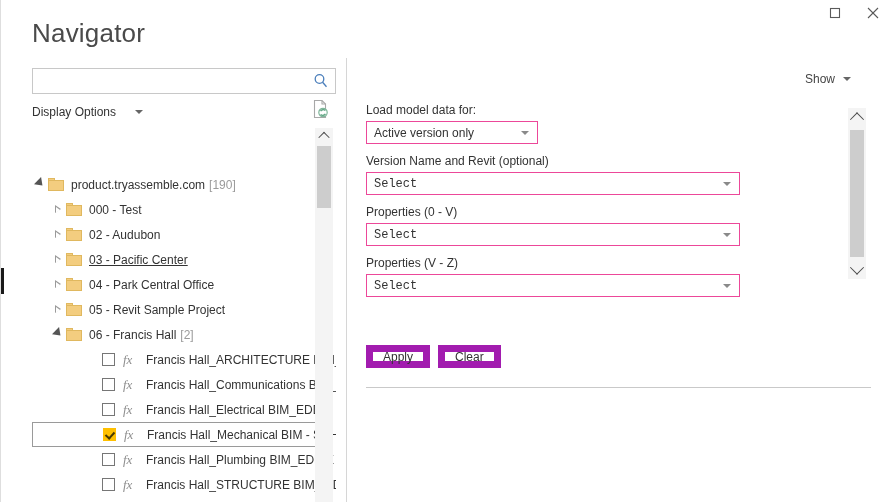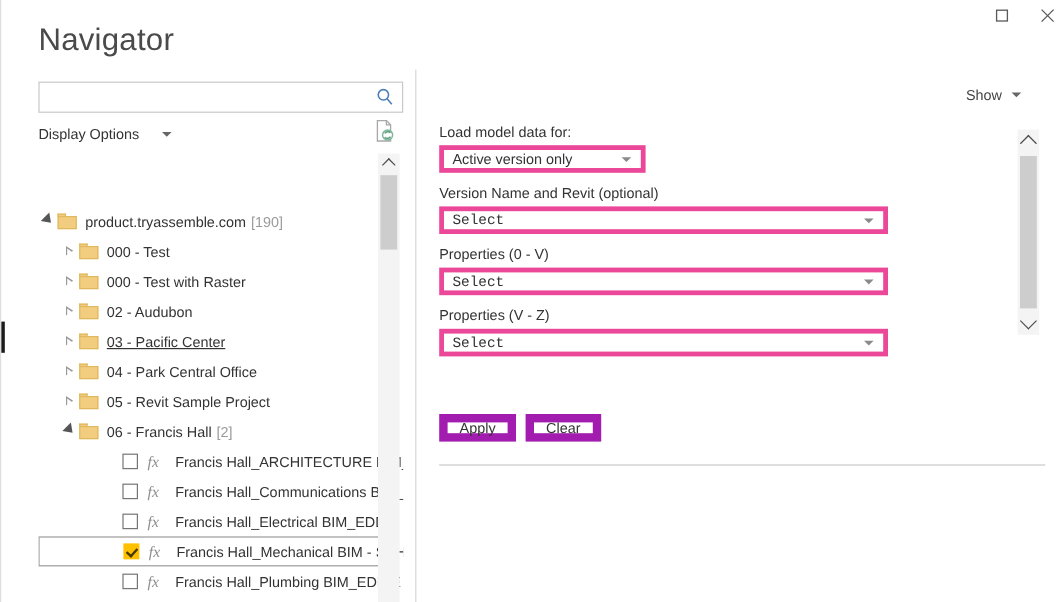--- a/index.html
+++ b/index.html
@@ -328,21 +328,21 @@
     width: 375px;
   }
   .field-label {
     font-size: 12px;
     color: #333;
     margin-bottom: 4px;
     white-space: nowrap;
   }
   .dropdown {
     height: 23px;
-    border: 4px solid #ec4899;
+    border: 1px solid #ec4899;
     background: #ffffff;
     box-sizing: border-box;
     display: flex;
     align-items: center;
     position: relative;
     margin-bottom: 10px;
   }
   .dropdown.narrow { width: 172px; }
   .dropdown.wide { width: 374px; font-family: Liberation Mono, monospace; }
   .dropdown .dd-value {
@@ -502,30 +502,20 @@
             <span class="tree-label">000 - Test</span>
           </div>
           <div class="tree-row" style="padding-left: 18px;">
             <span class="tw-arrow">
               <span class="tri-right"></span>
             </span>
             <span class="folder-icon">
               <span class="ftab"></span>
               <span class="fbody"></span>
             </span>
-            <span class="tree-label">000 - Test with Raster</span>
-          </div>
-          <div class="tree-row" style="padding-left: 18px;">
-            <span class="tw-arrow">
-              <span class="tri-right"></span>
-            </span>
-            <span class="folder-icon">
-              <span class="ftab"></span>
-              <span class="fbody"></span>
-            </span>
             <span class="tree-label">02 - Audubon</span>
           </div>
           <div class="tree-row" style="padding-left: 18px; text-decoration: underline;">
             <span class="tw-arrow">
               <span class="tri-right"></span>
             </span>
             <span class="folder-icon">
               <span class="ftab"></span>
               <span class="fbody"></span>
             </span>

